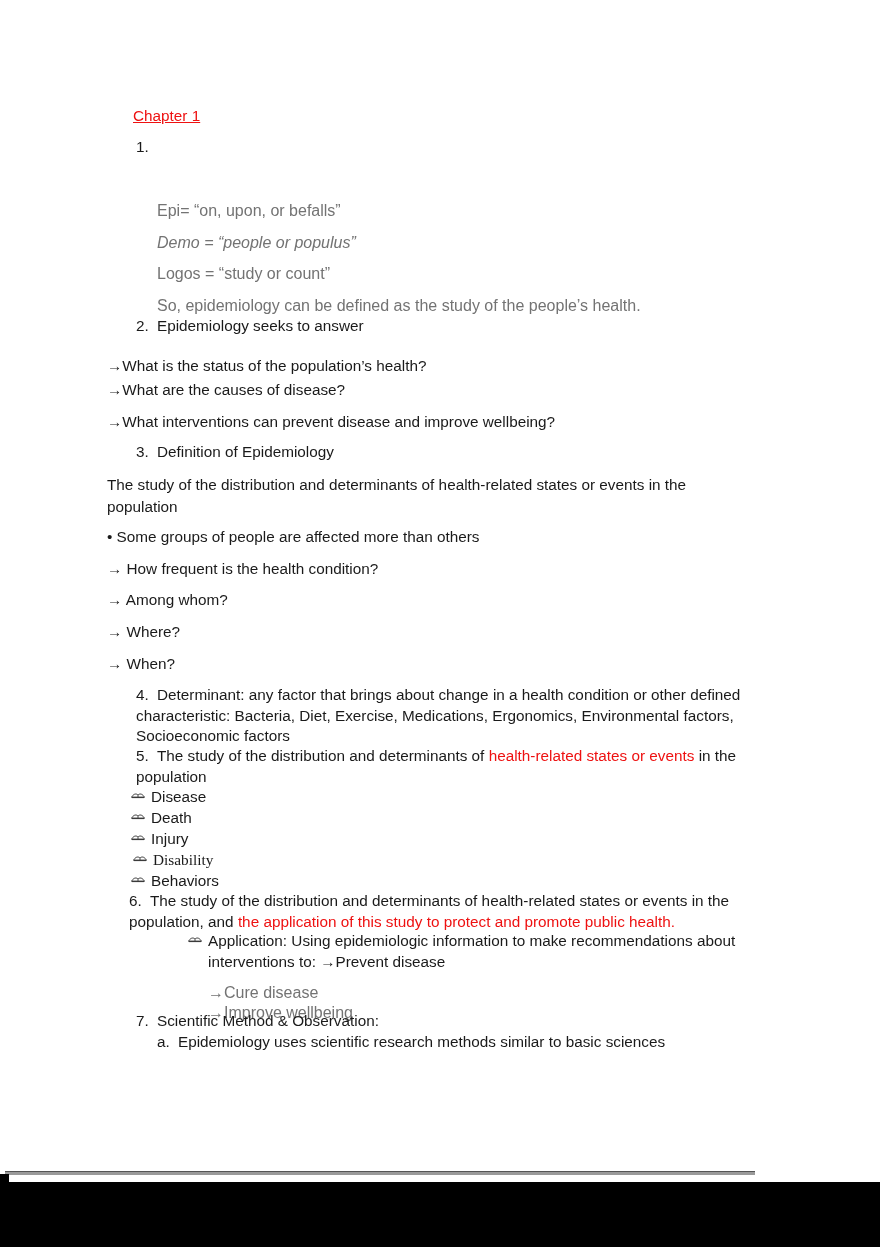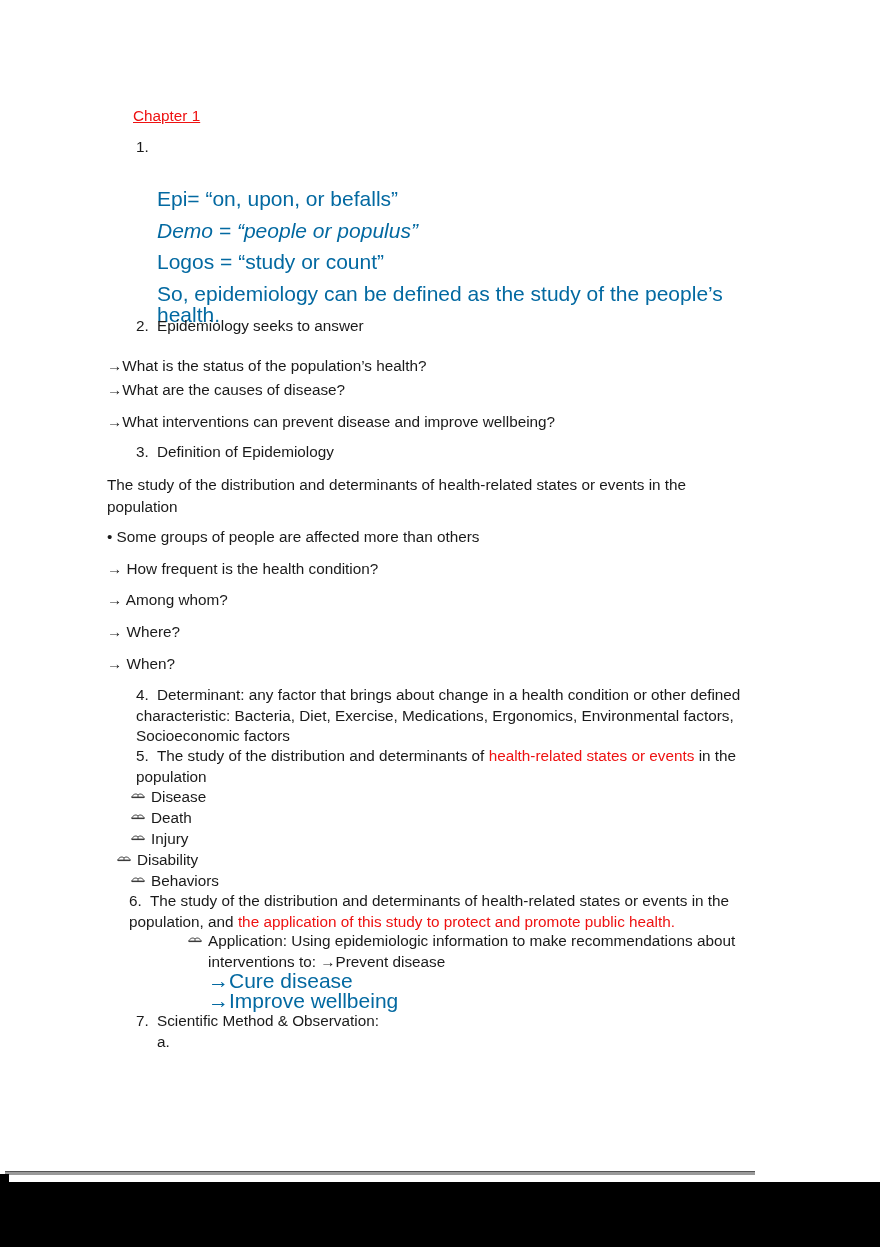--- a/index.html
+++ b/index.html
@@ -54,23 +54,24 @@
   .num-item .content {
     margin-left: 21px;
     font-size: 15.3px;
     line-height: 20.5px;
     color: #1a1a1a;
   }
 
   
   .indent-para {
     position: absolute;
-    font-size: 21px;
-    line-height: 20.5px;
-    color: #0369a1;
+    font-size: 16px;
+    line-height: 20.5px;
+    color: #737373;
+    margin-top: 12px;
   }
 
   
   .flush-para {
     position: absolute;
     left: 107px;
     font-size: 15.3px;
     line-height: 21px;
     color: #1a1a1a;
   }
@@ -215,21 +216,21 @@
     <div class="book-item" style="left:131px; top:829px;">
       <span class="book-glyph">
         <svg width="14" height="11" viewBox="0 0 14 11">
           <path d="M1 8.5 C3 5.5 5.5 5.5 7 7 C8.5 5.5 11 5.5 13 8.5 L13 9.6 L1 9.6 Z" fill="#ffffff" stroke="#3a3a3a" stroke-width="1"></path>
           <path d="M7 7 L7 9.6" stroke="#3a3a3a" stroke-width="0.9"></path>
           <path d="M0.6 9.3 L13.4 9.3" stroke="#3a3a3a" stroke-width="1.4"></path>
         </svg>
       </span>
       <span class="book-text">Injury</span>
     </div>
-    <div class="book-item" style="left:117px; top:850px;">
+    <div class="book-item" style="left:133px; top:850px;font-family:Liberation Serif, serif;">
       <span class="book-glyph">
         <svg width="14" height="11" viewBox="0 0 14 11">
           <path d="M1 8.5 C3 5.5 5.5 5.5 7 7 C8.5 5.5 11 5.5 13 8.5 L13 9.6 L1 9.6 Z" fill="#ffffff" stroke="#3a3a3a" stroke-width="1"></path>
           <path d="M7 7 L7 9.6" stroke="#3a3a3a" stroke-width="0.9"></path>
           <path d="M0.6 9.3 L13.4 9.3" stroke="#3a3a3a" stroke-width="1.4"></path>
         </svg>
       </span>
       <span class="book-text">Disability</span>
     </div>
     <div class="book-item" style="left:131px; top:871px;">
@@ -262,20 +263,21 @@
     <div class="indent-para" style="left:208px; top:971px; width:500px;">→Cure disease</div>
     <div class="indent-para" style="left:208px; top:991px; width:500px;">→Improve wellbeing</div>
 
     <div class="num-item" style="left:136px; top:1011px; width:620px;">
       <span class="marker">7.</span>
       <span class="content">Scientific Method &amp; Observation:</span>
     </div>
 
     <div class="letter-item" style="left:157px; top:1032px; width:600px;">
       <span class="marker">a.</span>
+      <span class="content">Epidemiology uses scientific research methods similar to basic sciences</span>
     </div>
 
     <div class="footer-rule"></div>
     <div class="footer-tab"></div>
     <div class="footer-band"></div>
 
   </div>
 </div>
 
 </body></html>

